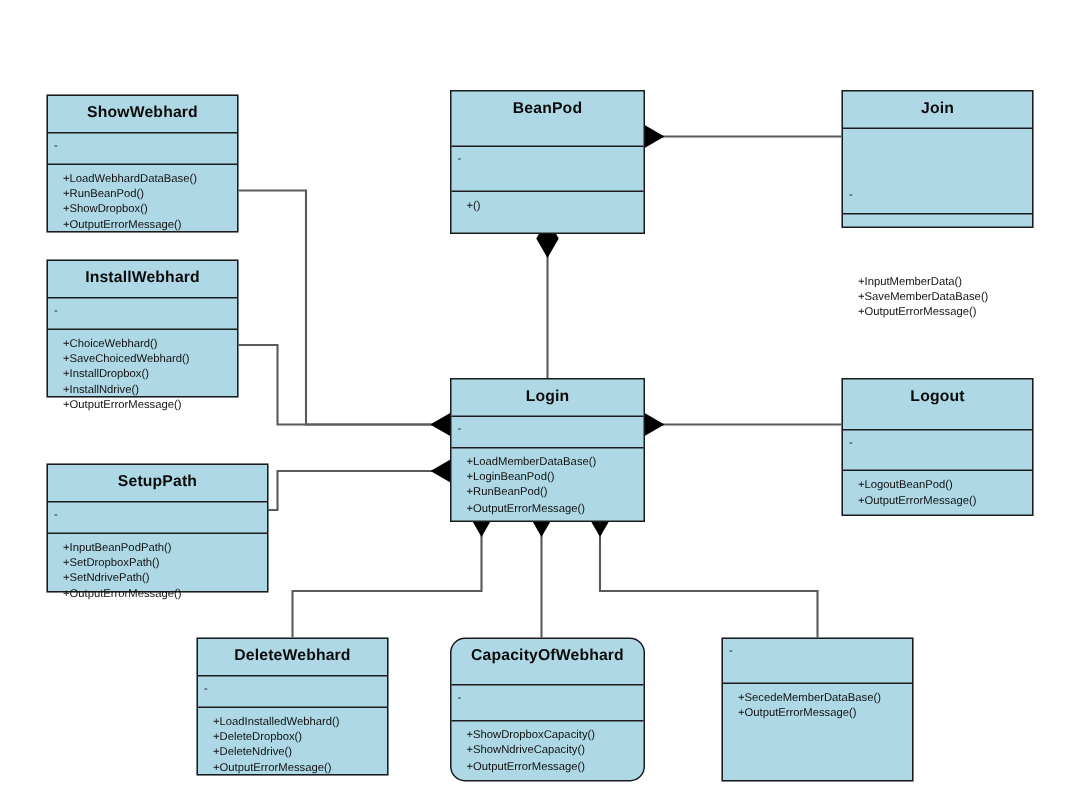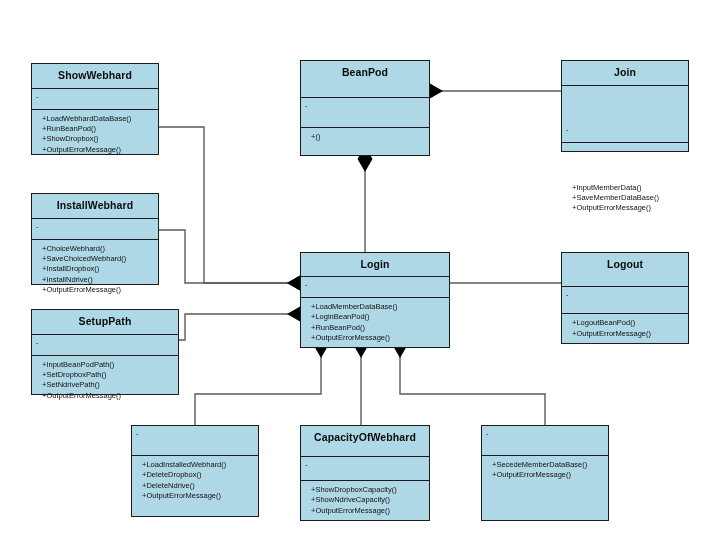--- a/index.html
+++ b/index.html
@@ -106,21 +106,21 @@
         <div class="uml-attrs" style="height: 22px;">
           <div class="uml-line">-</div>
         </div>
         <div class="uml-ops">
           <div class="uml-line">+LoadWebhardDataBase()</div>
           <div class="uml-line">+RunBeanPod()</div>
           <div class="uml-line">+ShowDropbox()</div>
           <div class="uml-line">+OutputErrorMessage()</div>
         </div>
       </div>
-      <div class="uml-class" style="left: 31px; top: 173px; width: 128px; height: 92px; margin-top: 20px;">
+      <div class="uml-class" style="left: 31px; top: 173px; width: 128px; height: 92px;">
         <div class="uml-name" style="height: 25px;">InstallWebhard</div>
         <div class="uml-attrs" style="height: 22px;">
           <div class="uml-line">-</div>
         </div>
         <div class="uml-ops">
           <div class="uml-line">+ChoiceWebhard()</div>
           <div class="uml-line">+SaveChoicedWebhard()</div>
           <div class="uml-line">+InstallDropbox()</div>
           <div class="uml-line">+InstallNdrive()</div>
           <div class="uml-line">+OutputErrorMessage()</div>
@@ -151,21 +151,21 @@
         <div class="uml-name" style="height: 24px;">Join</div>
         <div class="uml-attrs" style="height: 22px;">
           <div class="uml-line">-</div>
         </div>
         <div class="uml-ops">
           <div class="uml-line">+InputMemberData()</div>
           <div class="uml-line">+SaveMemberDataBase()</div>
           <div class="uml-line">+OutputErrorMessage()</div>
         </div>
       </div>
-      <div class="uml-class" style="left: 300px; top: 252px; width: 150px; height: 96px; justify-content: center;">
+      <div class="uml-class" style="left: 300px; top: 252px; width: 130px; height: 96px;">
         <div class="uml-name" style="height: 24px;">Login</div>
         <div class="uml-attrs" style="height: 22px;">
           <div class="uml-line">-</div>
         </div>
         <div class="uml-ops">
           <div class="uml-line">+LoadMemberDataBase()</div>
           <div class="uml-line">+LoginBeanPod()</div>
           <div class="uml-line">+RunBeanPod()</div>
           <div class="uml-line">+OutputErrorMessage()</div>
         </div>
@@ -174,31 +174,32 @@
         <div class="uml-name" style="height: 24px;">Logout</div>
         <div class="uml-attrs" style="height: 22px;">
           <div class="uml-line">-</div>
         </div>
         <div class="uml-ops">
           <div class="uml-line">+LogoutBeanPod()</div>
           <div class="uml-line">+OutputErrorMessage()</div>
         </div>
       </div>
       <div class="uml-class" style="left: 131px; top: 425px; width: 128px; height: 92px;">
+        <div class="uml-name" style="height: 24px;">DeleteWebhard</div>
         <div class="uml-attrs" style="height: 22px;">
           <div class="uml-line">-</div>
         </div>
         <div class="uml-ops">
           <div class="uml-line">+LoadInstalledWebhard()</div>
           <div class="uml-line">+DeleteDropbox()</div>
           <div class="uml-line">+DeleteNdrive()</div>
           <div class="uml-line">+OutputErrorMessage()</div>
         </div>
       </div>
-      <div class="uml-class" style="left: 300px; top: 425px; width: 130px; height: 96px;">
+      <div class="uml-class" style="left: 300px; top: 425px; width: 130px; height: 96px; border-radius: 10px;">
         <div class="uml-name" style="height: 24px;">CapacityOfWebhard</div>
         <div class="uml-attrs" style="height: 22px;">
           <div class="uml-line">-</div>
         </div>
         <div class="uml-ops">
           <div class="uml-line">+ShowDropboxCapacity()</div>
           <div class="uml-line">+ShowNdriveCapacity()</div>
           <div class="uml-line">+OutputErrorMessage()</div>
         </div>
       </div>

